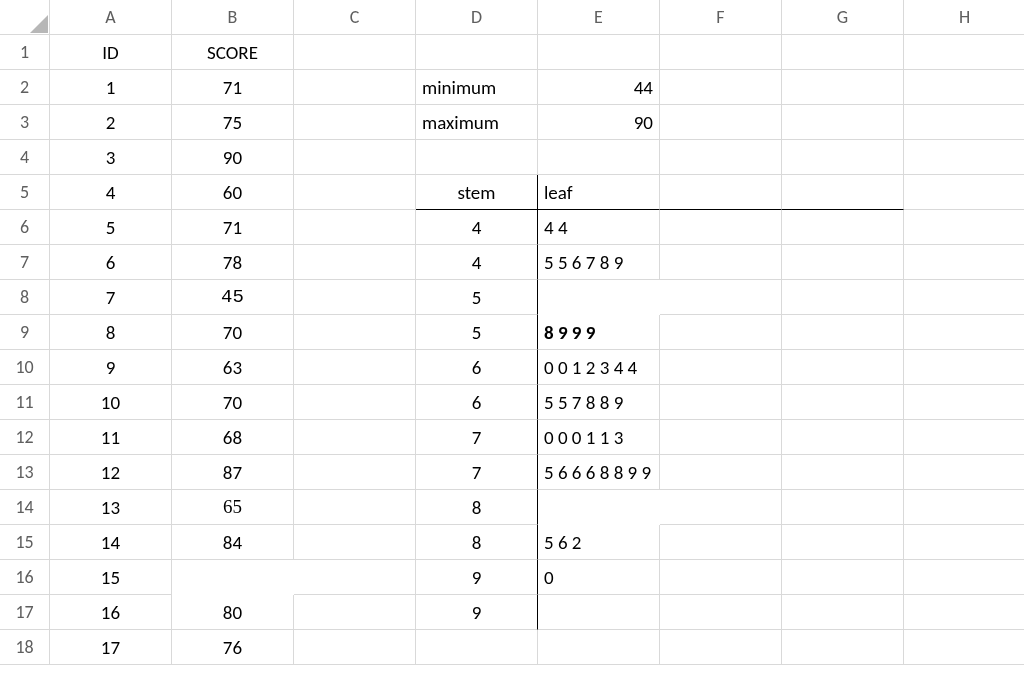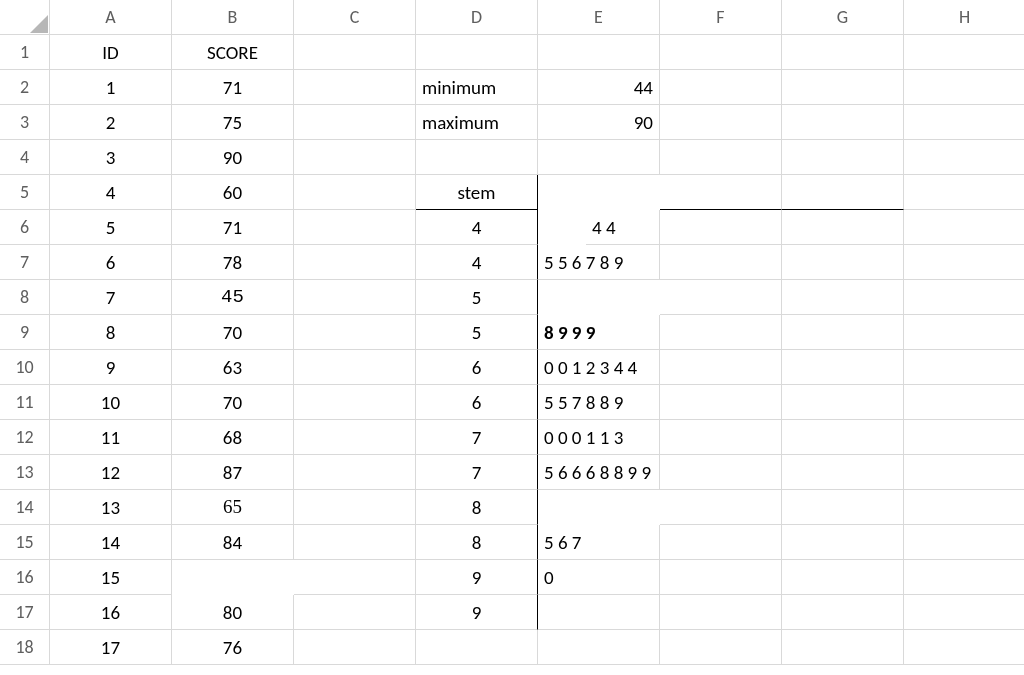--- a/index.html
+++ b/index.html
@@ -107,29 +107,30 @@
     <div class="cell " style="grid-area: 5 / 5;"></div>
     <div class="cell " style="grid-area: 5 / 6;"></div>
     <div class="cell " style="grid-area: 5 / 7;"></div>
     <div class="cell " style="grid-area: 5 / 8;"></div>
     <div class="cell " style="grid-area: 5 / 9;"></div>
     <div class="cell rowhdr" style="grid-area: 6 / 1;">5</div>
     <div class="cell c" style="grid-area: 6 / 2;">4</div>
     <div class="cell c" style="grid-area: 6 / 3;">60</div>
     <div class="cell " style="grid-area: 6 / 4;"></div>
     <div class="cell c stem-col-right stem-hdr-bottom" style="grid-area: 6 / 5;">stem</div>
+    <div class="cell l stem-hdr-bottom" style="grid-area: 6 / 6;">leaf</div>
     <div class="cell  stem-hdr-bottom" style="grid-area: 6 / 7;"></div>
     <div class="cell  stem-hdr-bottom" style="grid-area: 6 / 8;"></div>
     <div class="cell " style="grid-area: 6 / 9;"></div>
     <div class="cell rowhdr" style="grid-area: 7 / 1;">6</div>
     <div class="cell c" style="grid-area: 7 / 2;">5</div>
     <div class="cell c" style="grid-area: 7 / 3;">71</div>
     <div class="cell " style="grid-area: 7 / 4;"></div>
     <div class="cell c stem-col-right" style="grid-area: 7 / 5;">4</div>
-    <div class="cell l leaf-start" style="grid-area: 7 / 6; margin-left: 48px;">4 4</div>
+    <div class="cell l leaf-start" style="grid-area: 7 / 6;">4 4</div>
     <div class="cell " style="grid-area: 7 / 7;"></div>
     <div class="cell " style="grid-area: 7 / 8;"></div>
     <div class="cell " style="grid-area: 7 / 9;"></div>
     <div class="cell rowhdr" style="grid-area: 8 / 1;">7</div>
     <div class="cell c" style="grid-area: 8 / 2;">6</div>
     <div class="cell c" style="grid-area: 8 / 3;">78</div>
     <div class="cell " style="grid-area: 8 / 4;"></div>
     <div class="cell c stem-col-right" style="grid-area: 8 / 5;">4</div>
     <div class="cell l leaf-start" style="grid-area: 8 / 6;">5 5 6 7 8 9</div>
     <div class="cell " style="grid-area: 8 / 7;"></div>
@@ -194,21 +195,21 @@
     <div class="cell " style="grid-area: 15 / 4;"></div>
     <div class="cell c stem-col-right" style="grid-area: 15 / 5;">8</div>
     <div class="cell " style="grid-area: 15 / 7;"></div>
     <div class="cell " style="grid-area: 15 / 8;"></div>
     <div class="cell " style="grid-area: 15 / 9;"></div>
     <div class="cell rowhdr" style="grid-area: 16 / 1;">15</div>
     <div class="cell c" style="grid-area: 16 / 2;">14</div>
     <div class="cell c" style="grid-area: 16 / 3;">84</div>
     <div class="cell " style="grid-area: 16 / 4;"></div>
     <div class="cell c stem-col-right" style="grid-area: 16 / 5;">8</div>
-    <div class="cell l leaf-start" style="grid-area: 16 / 6;">5 6 7</div>
+    <div class="cell l leaf-start" style="grid-area: 16 / 6;">5 6 2</div>
     <div class="cell " style="grid-area: 16 / 7;"></div>
     <div class="cell " style="grid-area: 16 / 8;"></div>
     <div class="cell " style="grid-area: 16 / 9;"></div>
     <div class="cell rowhdr" style="grid-area: 17 / 1;">16</div>
     <div class="cell c" style="grid-area: 17 / 2;">15</div>
     <div class="cell " style="grid-area: 17 / 4;"></div>
     <div class="cell c stem-col-right" style="grid-area: 17 / 5;">9</div>
     <div class="cell l leaf-start" style="grid-area: 17 / 6;">0</div>
     <div class="cell " style="grid-area: 17 / 7;"></div>
     <div class="cell " style="grid-area: 17 / 8;"></div>

